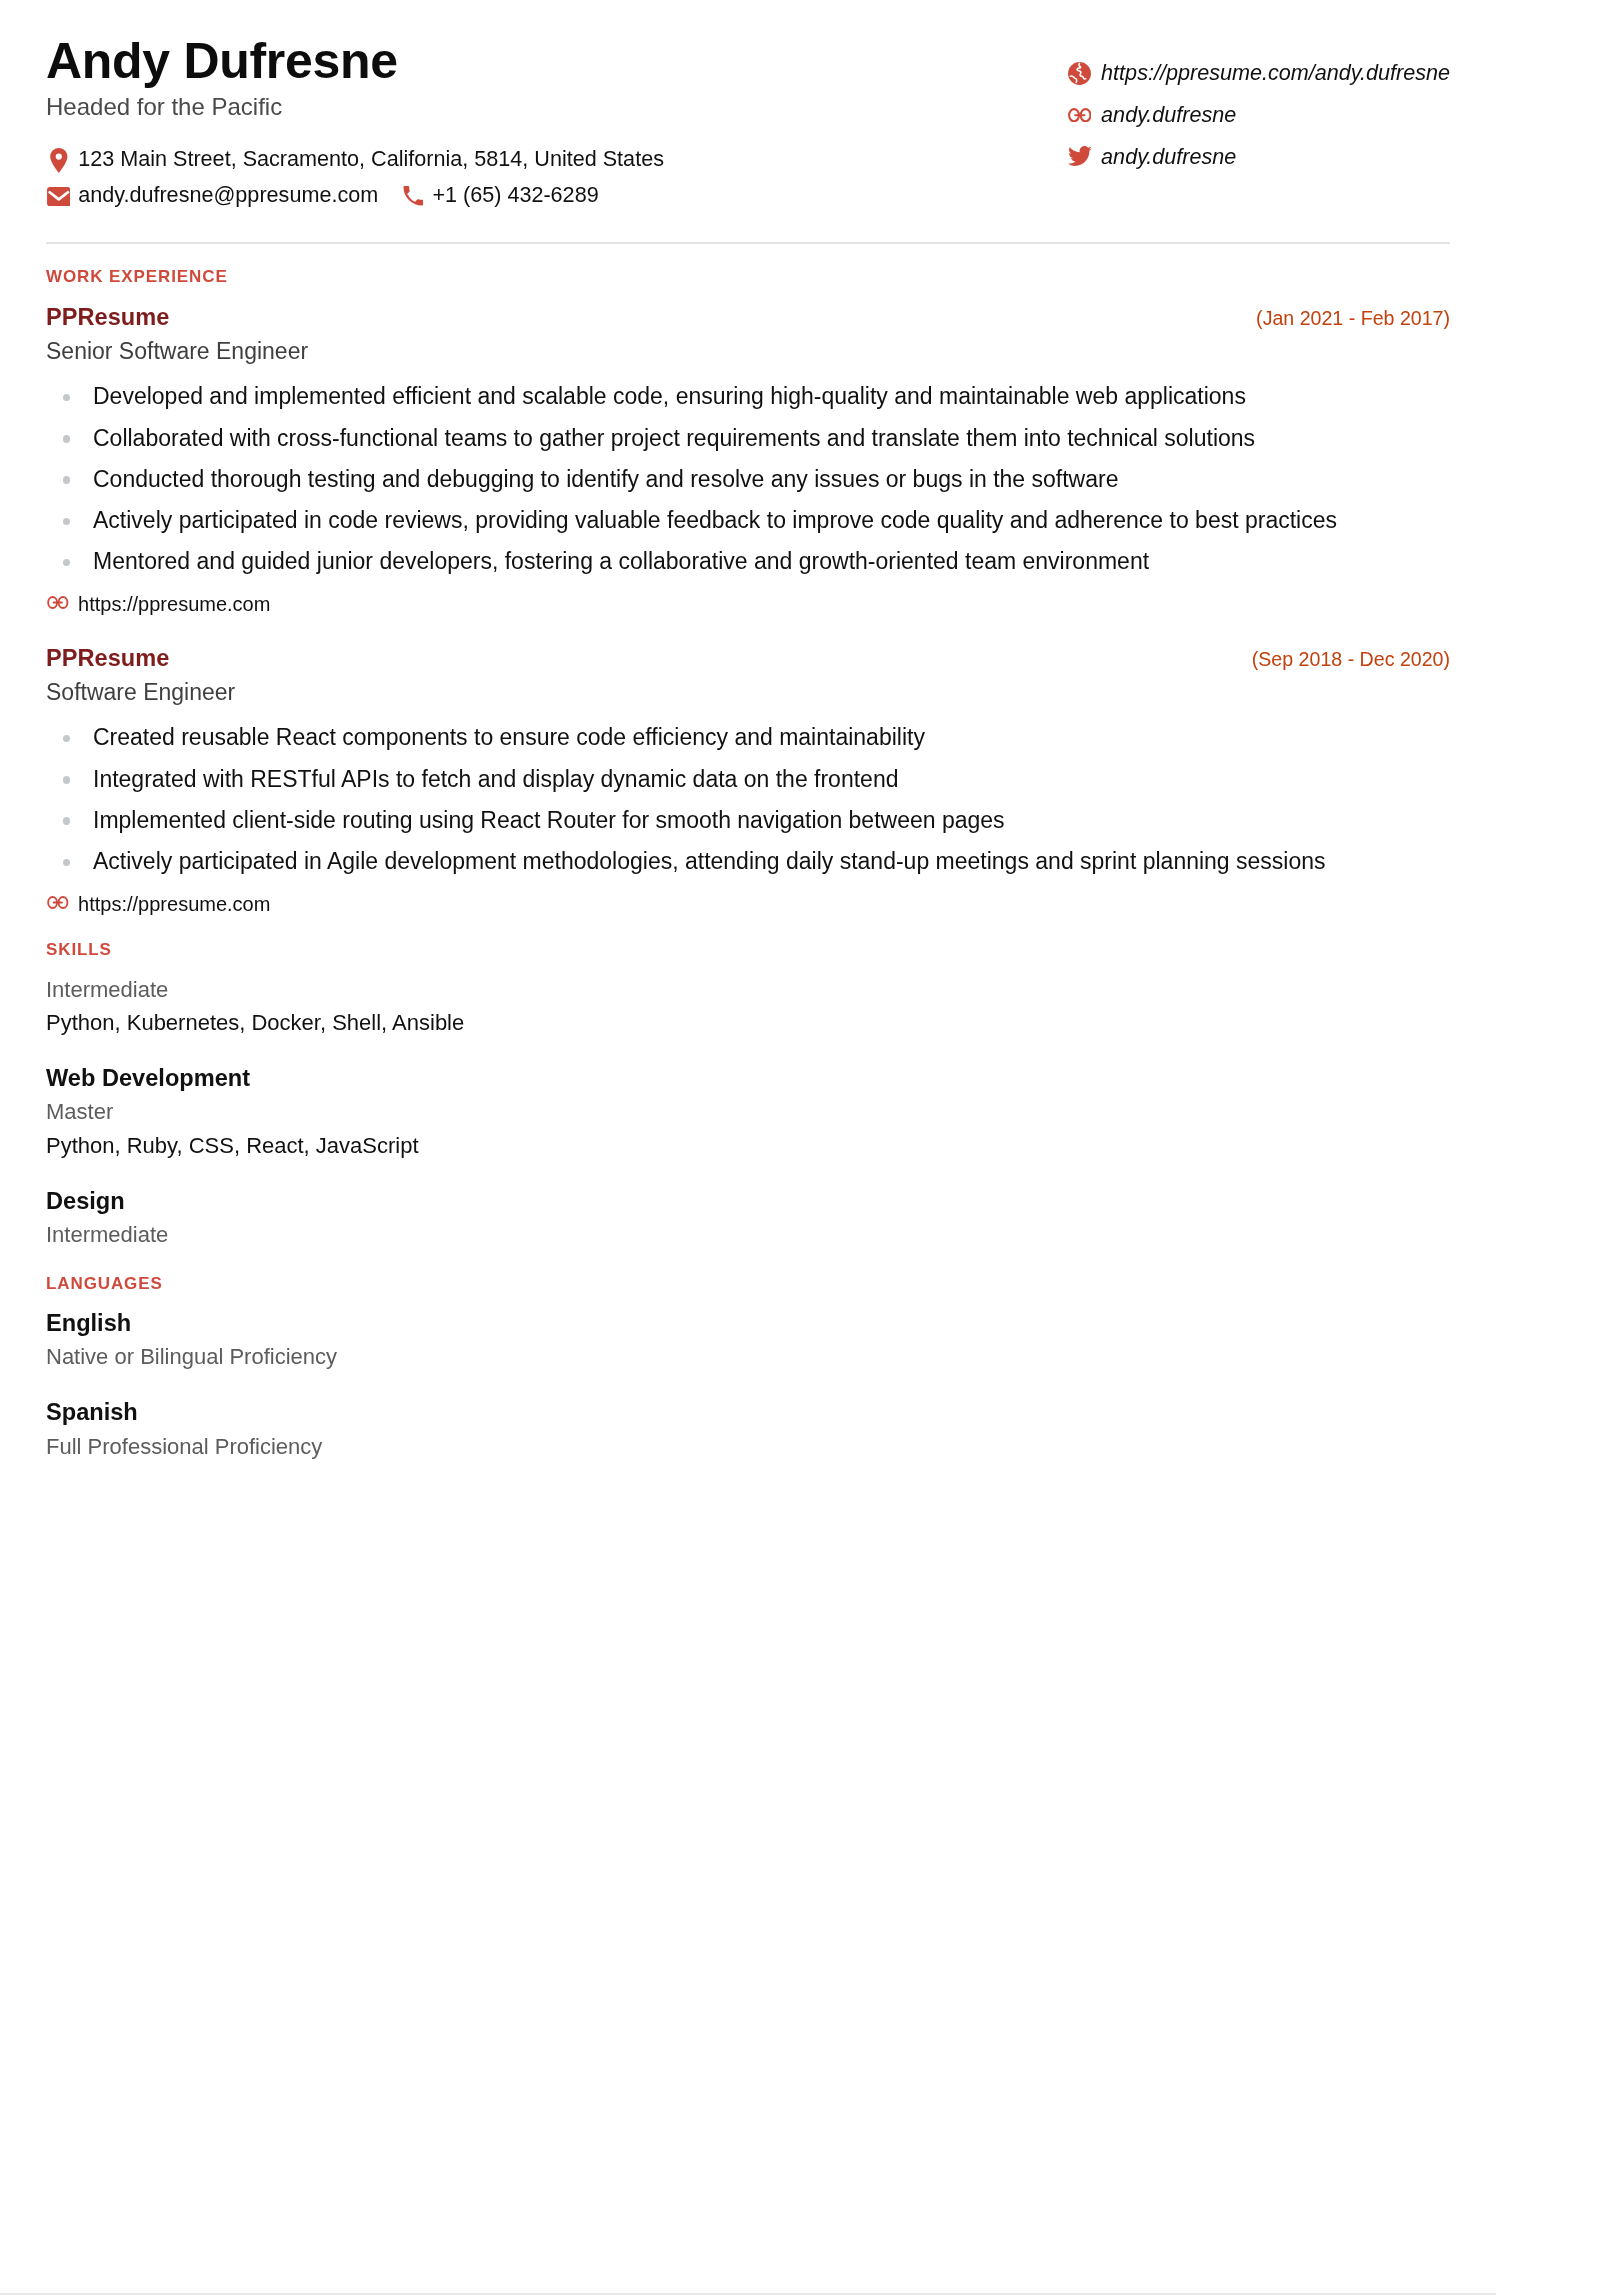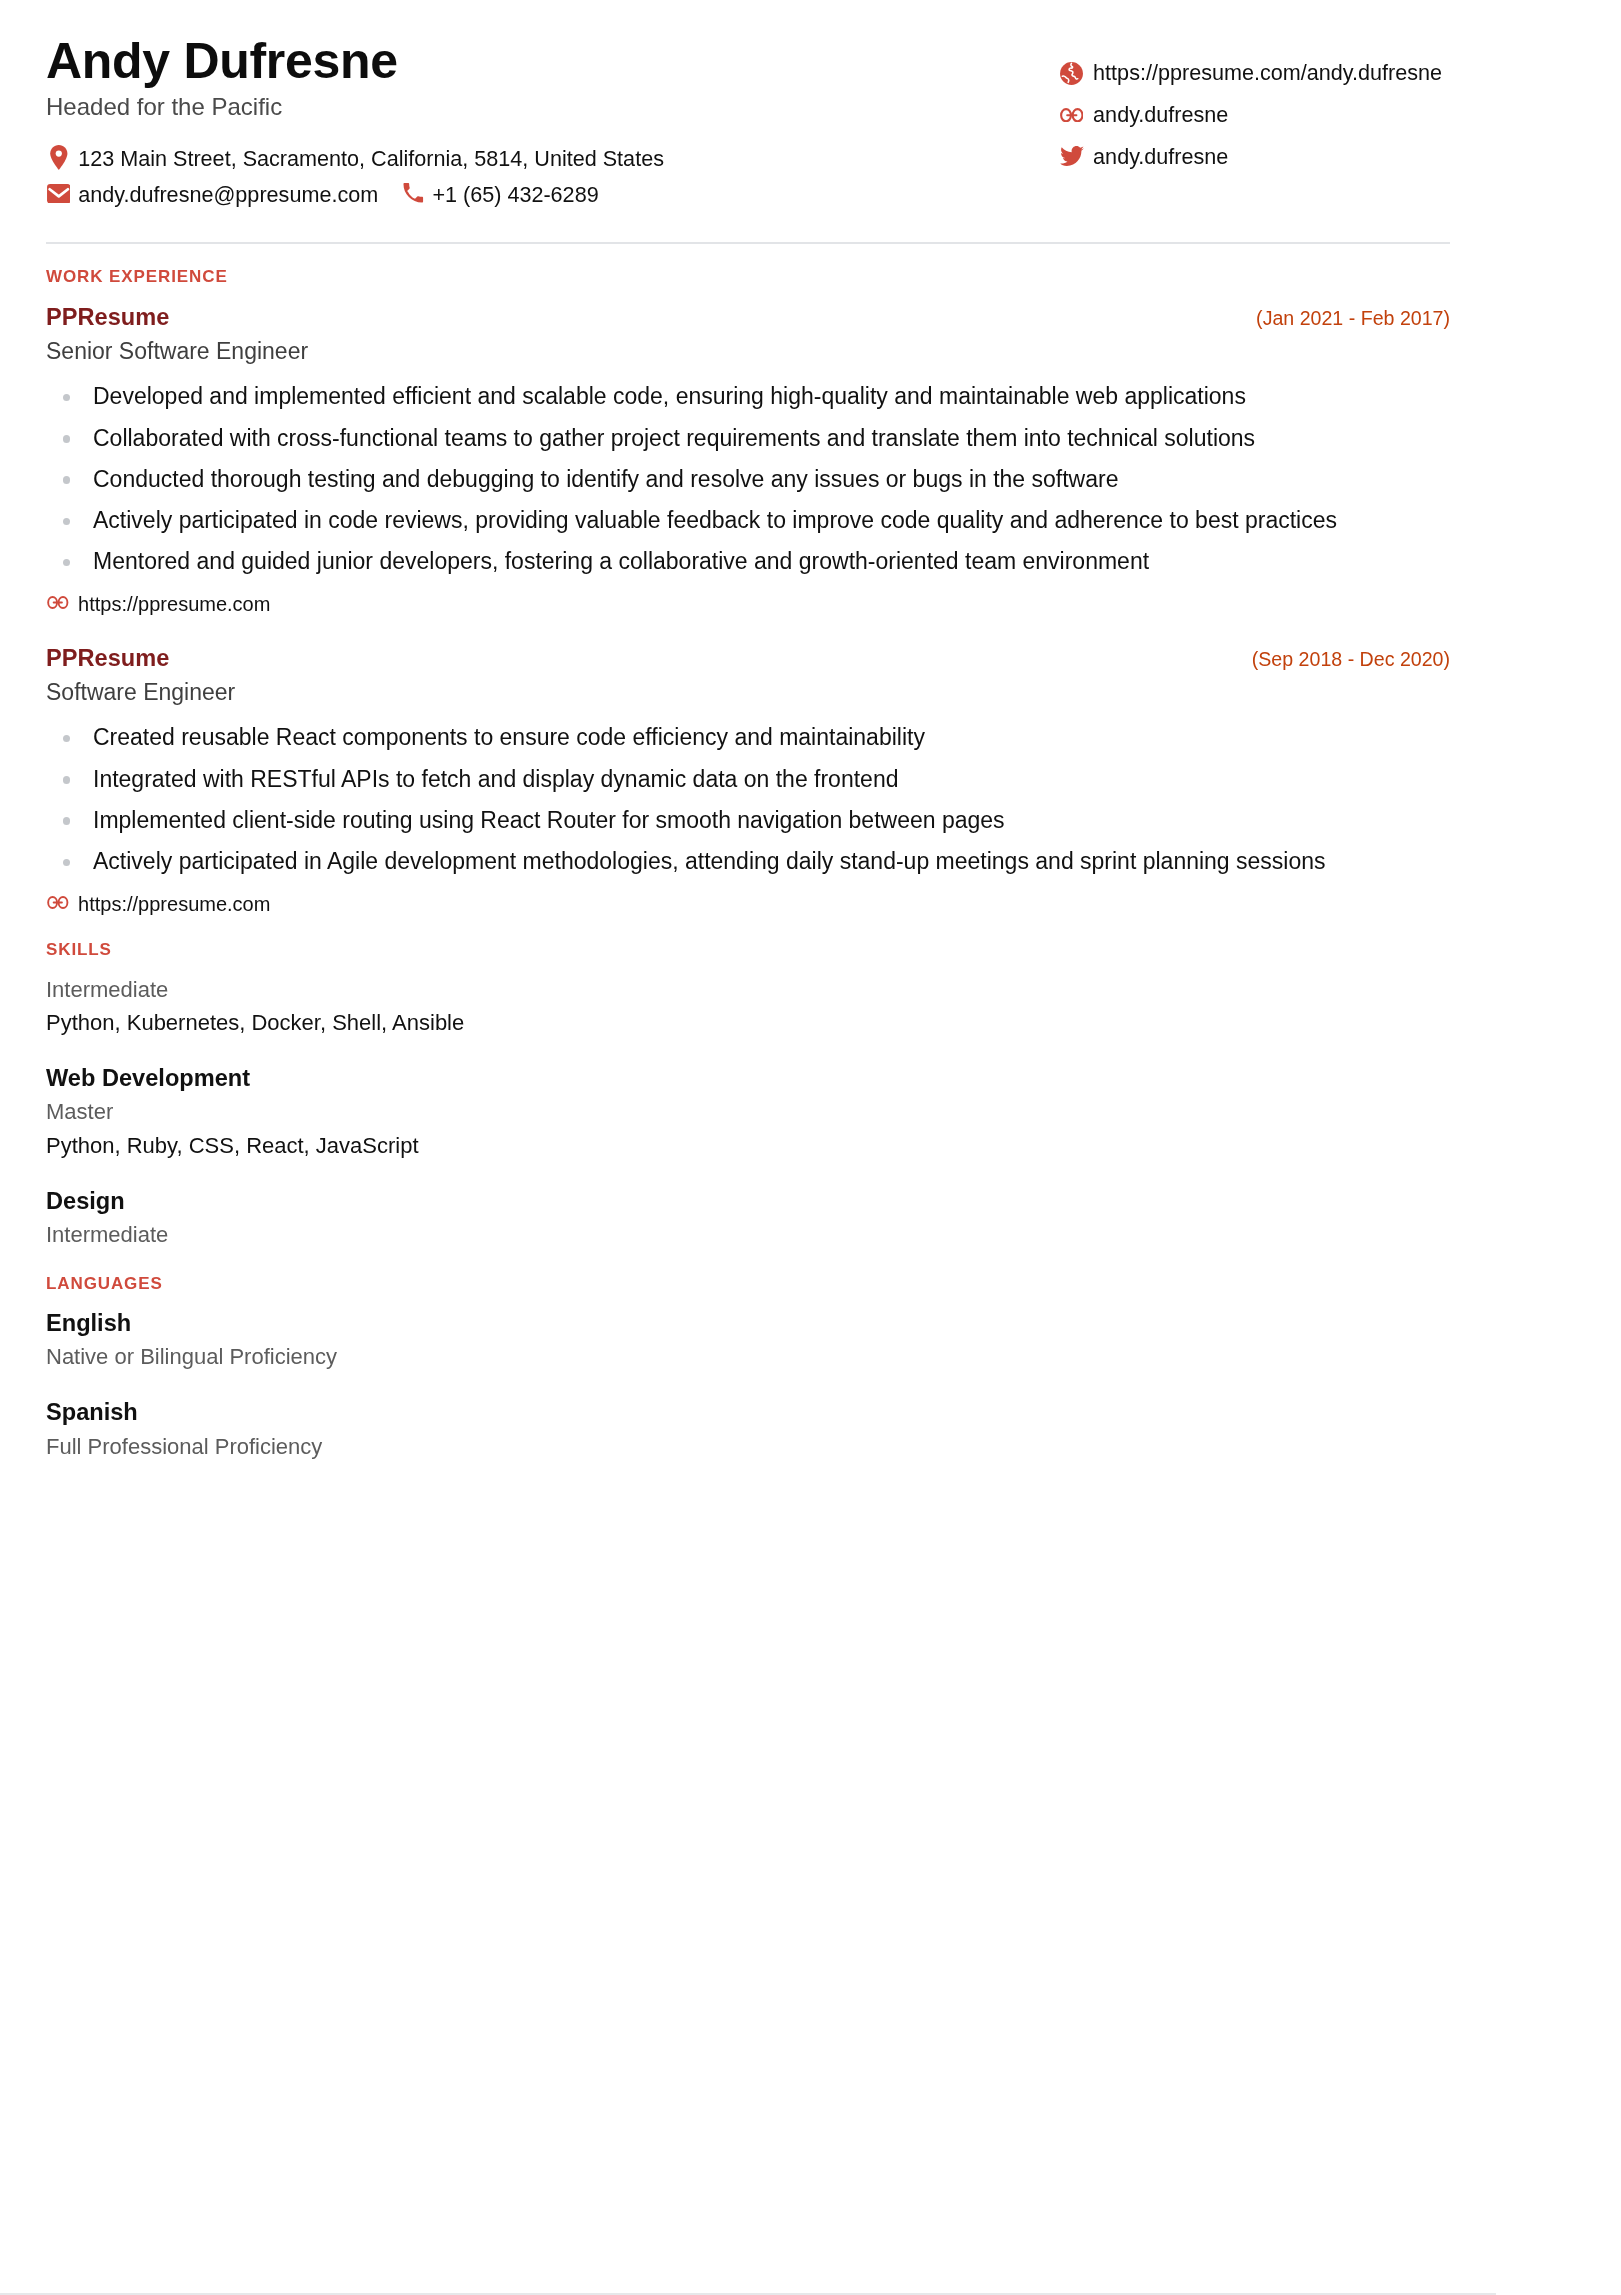--- a/index.html
+++ b/index.html
@@ -29,21 +29,22 @@
   
   .header {
     display: flex;
     align-items: flex-start;
     justify-content: space-between;
   }
   .header-left { flex: 0 0 auto; }
   .header-right {
     flex: 0 0 auto;
     padding-top: 25px;
-    margin-right: 8px;
+    margin-right: 0px;
+    font-style: italic;
   }
 
   .name {
     font-size: 50px;
     font-weight: 700;
     color: #0d0d0d;
     letter-spacing: -0.3px;
     line-height: 1.08;
     margin: 0 0 3.9px 0;
     white-space: nowrap;
@@ -57,21 +58,21 @@
   }
 
   .contact-row {
     display: flex;
     align-items: center;
     flex-wrap: wrap;
     margin-bottom: 7.9px;
   }
   .contact-item {
     display: flex;
-    align-items: flex-start;
+    align-items: flex-end;
     margin-right: 22px;
     font-size: 21.6px;
     color: #111111;
     line-height: 1.3;
     white-space: nowrap;
   }
   .contact-item:last-child { margin-right: 0; }
   .contact-item .ic {
     display: inline-flex;
     align-items: center;

